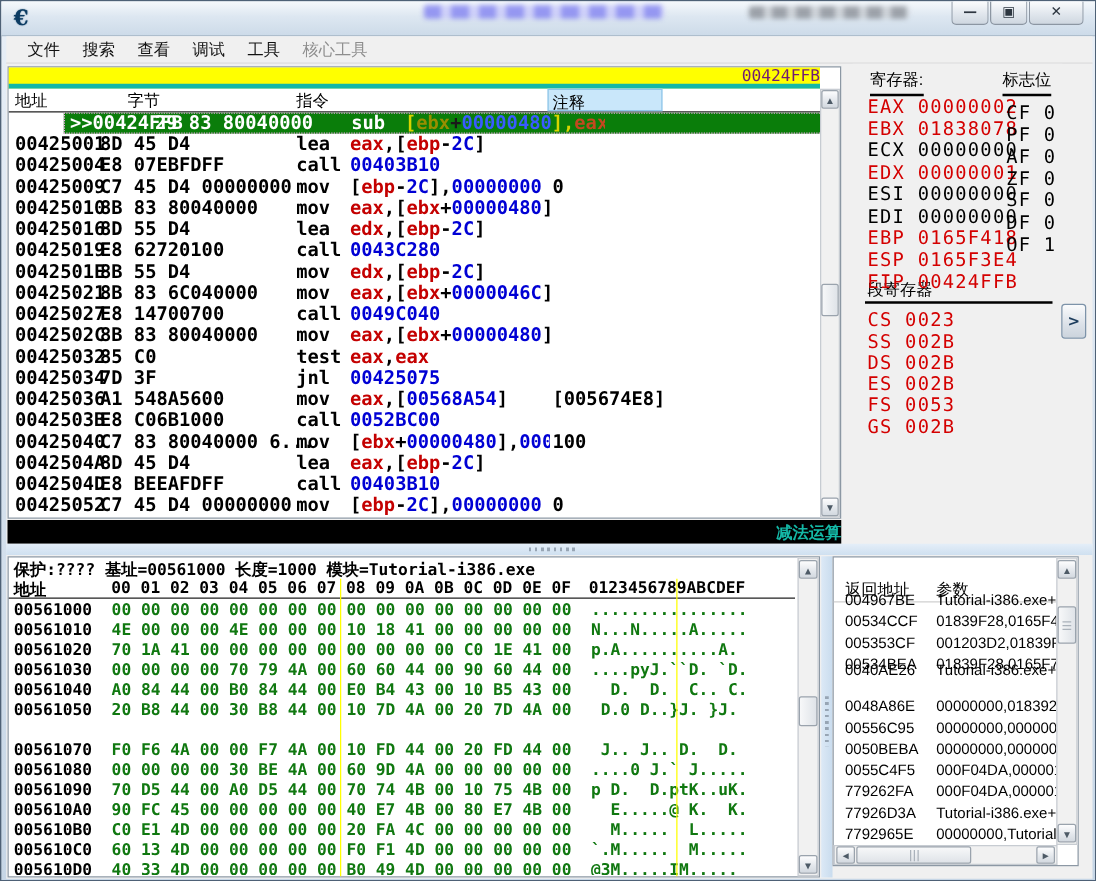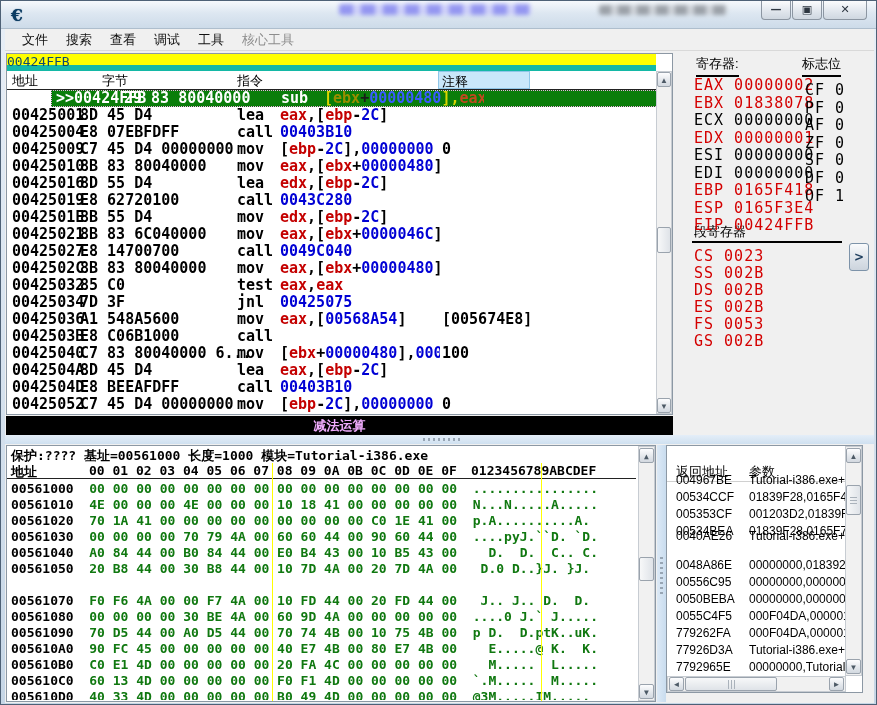--- a/index.html
+++ b/index.html
@@ -24,22 +24,22 @@
   
   .menubar{position:absolute;left:4px;top:28px;width:869px;height:22px;background:#f0f0f0;
     border-bottom:1px solid #d9d9d9;display:flex;align-items:center;padding-left:8px;}
   .menu-item{padding:2px 9px;font-size:13px;color:#111;}
   .menu-item.disabled{color:#8d8d8d;}
   .client{position:absolute;left:4px;top:50px;width:869px;height:652px;background:#f0f0f0;}
   
   .disasm{position:absolute;left:1px;top:2px;width:667px;height:362px;background:#fff;
     border:1px solid #8c98a4;}
   .addr-bar{position:absolute;left:0;top:0;width:649px;height:17px;background:#ffff00;
-    border-bottom:6px solid #14b8a6;font:13px "DejaVu Sans Mono",monospace;color:#0c4a6e;
-    text-align:left;line-height:16px;}
+    border-bottom:4px solid #14b8a6;font:13px "DejaVu Sans Mono",monospace;color:#701a75;
+    text-align:right;line-height:16px;}
   .dis-headers{position:absolute;left:0;top:17px;width:649px;height:19px;background:#fff;
     border-bottom:1px solid #222;font-size:13px;color:#000;}
   .dh{position:absolute;top:1px;}
   .dh-cmt{position:absolute;left:431px;top:0;width:92px;height:18px;background:#c9e7fa;
     border:1px solid #8fc6e8;padding:1px 3px;}
   .dis-rows{position:absolute;left:0;top:36px;width:649px;height:325px;overflow:hidden;
     font:bold 15px "DejaVu Sans Mono",monospace;}
   .drow{position:absolute;left:0;width:649px;height:17px;line-height:17px;white-space:pre;}
   .c-addr{position:absolute;left:5px;color:#000;}
   .c-bytes{position:absolute;left:73px;color:#000;}
@@ -68,21 +68,21 @@
   .panel-title{position:absolute;font-family:"Liberation Sans",sans-serif;font-size:13px;
     letter-spacing:0;color:#000;}
   .u1{border-bottom:2px solid #000;padding-bottom:2px;}
   .reg-row,.flag-row,.seg-row{position:absolute;white-space:pre;}
   .red{color:#d40000;} .blk{color:#000;}
   .expand-btn{position:absolute;left:844px;top:192px;width:20px;height:28px;border-radius:3px;
     background:linear-gradient(#fafbfc,#dbe1e8 60%,#ccd4dd);border:1px solid #7d93a9;
     color:#1d3d5d;font:bold 12px "DejaVu Sans",sans-serif;text-align:center;line-height:26px;}
   
   .statusbar{position:absolute;left:1px;top:365px;width:667px;height:19px;background:#000;
-    color:#f0abfc;font:bold 13px "Liberation Sans",sans-serif;text-align:center;line-height:19px;}
+    color:#14b8a6;font:bold 13px "Liberation Sans",sans-serif;text-align:right;line-height:19px;}
   .h-split{position:absolute;left:0;top:384px;width:869px;height:9px;
     background:linear-gradient(#e4eef8,#cfe0f0);}
   .dots-h{position:absolute;left:418px;top:3px;width:40px;height:3px;
     background:repeating-linear-gradient(90deg,#97a5b4 0 2px,transparent 2px 5px);}
   
   .dump{position:absolute;left:1px;top:394px;width:650px;height:257px;background:#fff;
     border:1px solid #8c98a4;font:bold 13px "DejaVu Sans Mono",monospace;color:#000;}
   .dump-info{position:absolute;left:4px;top:1px;white-space:pre;}
   .dump-head{position:absolute;left:0;top:17px;width:629px;height:16px;border-bottom:1px solid #222;}
   .dump-rows{position:absolute;left:0;top:35px;width:629px;height:219px;overflow:hidden;}
@@ -145,21 +145,21 @@
           <div class="drow" style="top: 68px;"><span class="c-addr">00425010</span><span class="c-bytes">8B 83 80040000</span><span class="c-mn">mov</span><span class="c-ops"><span class="t-reg">eax</span><span class="t-txt">,[</span><span class="t-reg">ebx</span><span class="t-txt">+</span><span class="t-num">00000480</span><span class="t-txt">]</span></span></div>
           <div class="drow" style="top: 85px;"><span class="c-addr">00425016</span><span class="c-bytes">8D 55 D4</span><span class="c-mn">lea</span><span class="c-ops"><span class="t-reg">edx</span><span class="t-txt">,[</span><span class="t-reg">ebp</span><span class="t-txt">-</span><span class="t-num">2C</span><span class="t-txt">]</span></span></div>
           <div class="drow" style="top: 102px;"><span class="c-addr">00425019</span><span class="c-bytes">E8 62720100</span><span class="c-mn">call</span><span class="c-ops"><span class="t-num">0043C280</span></span></div>
           <div class="drow" style="top: 119px;"><span class="c-addr">0042501E</span><span class="c-bytes">8B 55 D4</span><span class="c-mn">mov</span><span class="c-ops"><span class="t-reg">edx</span><span class="t-txt">,[</span><span class="t-reg">ebp</span><span class="t-txt">-</span><span class="t-num">2C</span><span class="t-txt">]</span></span></div>
           <div class="drow" style="top: 136px;"><span class="c-addr">00425021</span><span class="c-bytes">8B 83 6C040000</span><span class="c-mn">mov</span><span class="c-ops"><span class="t-reg">eax</span><span class="t-txt">,[</span><span class="t-reg">ebx</span><span class="t-txt">+</span><span class="t-num">0000046C</span><span class="t-txt">]</span></span></div>
           <div class="drow" style="top: 153px; text-decoration: underline;"><span class="c-addr">00425027</span><span class="c-bytes">E8 14700700</span><span class="c-mn">call</span><span class="c-ops"><span class="t-num">0049C040</span></span></div>
           <div class="drow" style="top: 170px; text-align: right;"><span class="c-addr">0042502C</span><span class="c-bytes">8B 83 80040000</span><span class="c-mn">mov</span><span class="c-ops"><span class="t-reg">eax</span><span class="t-txt">,[</span><span class="t-reg">ebx</span><span class="t-txt">+</span><span class="t-num">00000480</span><span class="t-txt">]</span></span></div>
           <div class="drow" style="top: 187px;"><span class="c-addr">00425032</span><span class="c-bytes">85 C0</span><span class="c-mn">test</span><span class="c-ops"><span class="t-reg">eax</span><span class="t-txt">,</span><span class="t-reg">eax</span></span></div>
           <div class="drow" style="top: 204px;"><span class="c-addr">00425034</span><span class="c-bytes">7D 3F</span><span class="c-mn">jnl</span><span class="c-ops"><span class="t-num">00425075</span></span></div>
           <div class="drow" style="top: 221px;"><span class="c-addr">00425036</span><span class="c-bytes">A1 548A5600</span><span class="c-mn">mov</span><span class="c-ops"><span class="t-reg">eax</span><span class="t-txt">,[</span><span class="t-num">00568A54</span><span class="t-txt">]</span></span><span class="c-cmt">[005674E8]</span></div>
-          <div class="drow" style="top: 238px;"><span class="c-addr">0042503B</span><span class="c-bytes">E8 C06B1000</span><span class="c-mn">call</span></div>
+          <div class="drow" style="top: 238px;"><span class="c-addr">0042503B</span><span class="c-bytes">E8 C06B1000</span><span class="c-mn">call</span><span class="c-ops"><span class="t-num">0052BC00</span></span></div>
           <div class="drow" style="top: 255px;"><span class="c-addr">00425040</span><span class="c-bytes">C7 83 80040000 6...</span><span class="c-mn">mov</span><span class="c-ops"><span class="t-txt">[</span><span class="t-reg">ebx</span><span class="t-txt">+</span><span class="t-num">00000480</span><span class="t-txt">],</span><span class="t-num">0000000</span></span><span class="c-cmt">100</span></div>
           <div class="drow" style="top: 272px;"><span class="c-addr">0042504A</span><span class="c-bytes">8D 45 D4</span><span class="c-mn">lea</span><span class="c-ops"><span class="t-reg">eax</span><span class="t-txt">,[</span><span class="t-reg">ebp</span><span class="t-txt">-</span><span class="t-num">2C</span><span class="t-txt">]</span></span></div>
           <div class="drow" style="top: 289px;"><span class="c-addr">0042504D</span><span class="c-bytes">E8 BEEAFDFF</span><span class="c-mn">call</span><span class="c-ops"><span class="t-num">00403B10</span></span></div>
           <div class="drow" style="top: 306px;"><span class="c-addr">00425052</span><span class="c-bytes">C7 45 D4 00000000</span><span class="c-mn">mov</span><span class="c-ops"><span class="t-txt">[</span><span class="t-reg">ebp</span><span class="t-txt">-</span><span class="t-num">2C</span><span class="t-txt">],</span><span class="t-num">00000000</span></span><span class="c-cmt">0</span></div>
         </div>
 
       <div class="sb" style="right:0;top:17px;width:16px;bottom:0;">
         <div class="sb-arrow" style="left:0;top:0;width:14px;height:15px;line-height:15px;">▲</div>
         <div class="sb-thumb" style="left:0;top:155px;width:14px;height:26px;"></div>
         <div class="sb-arrow" style="left:0;bottom:0;width:14px;height:15px;line-height:15px;">▼</div>

